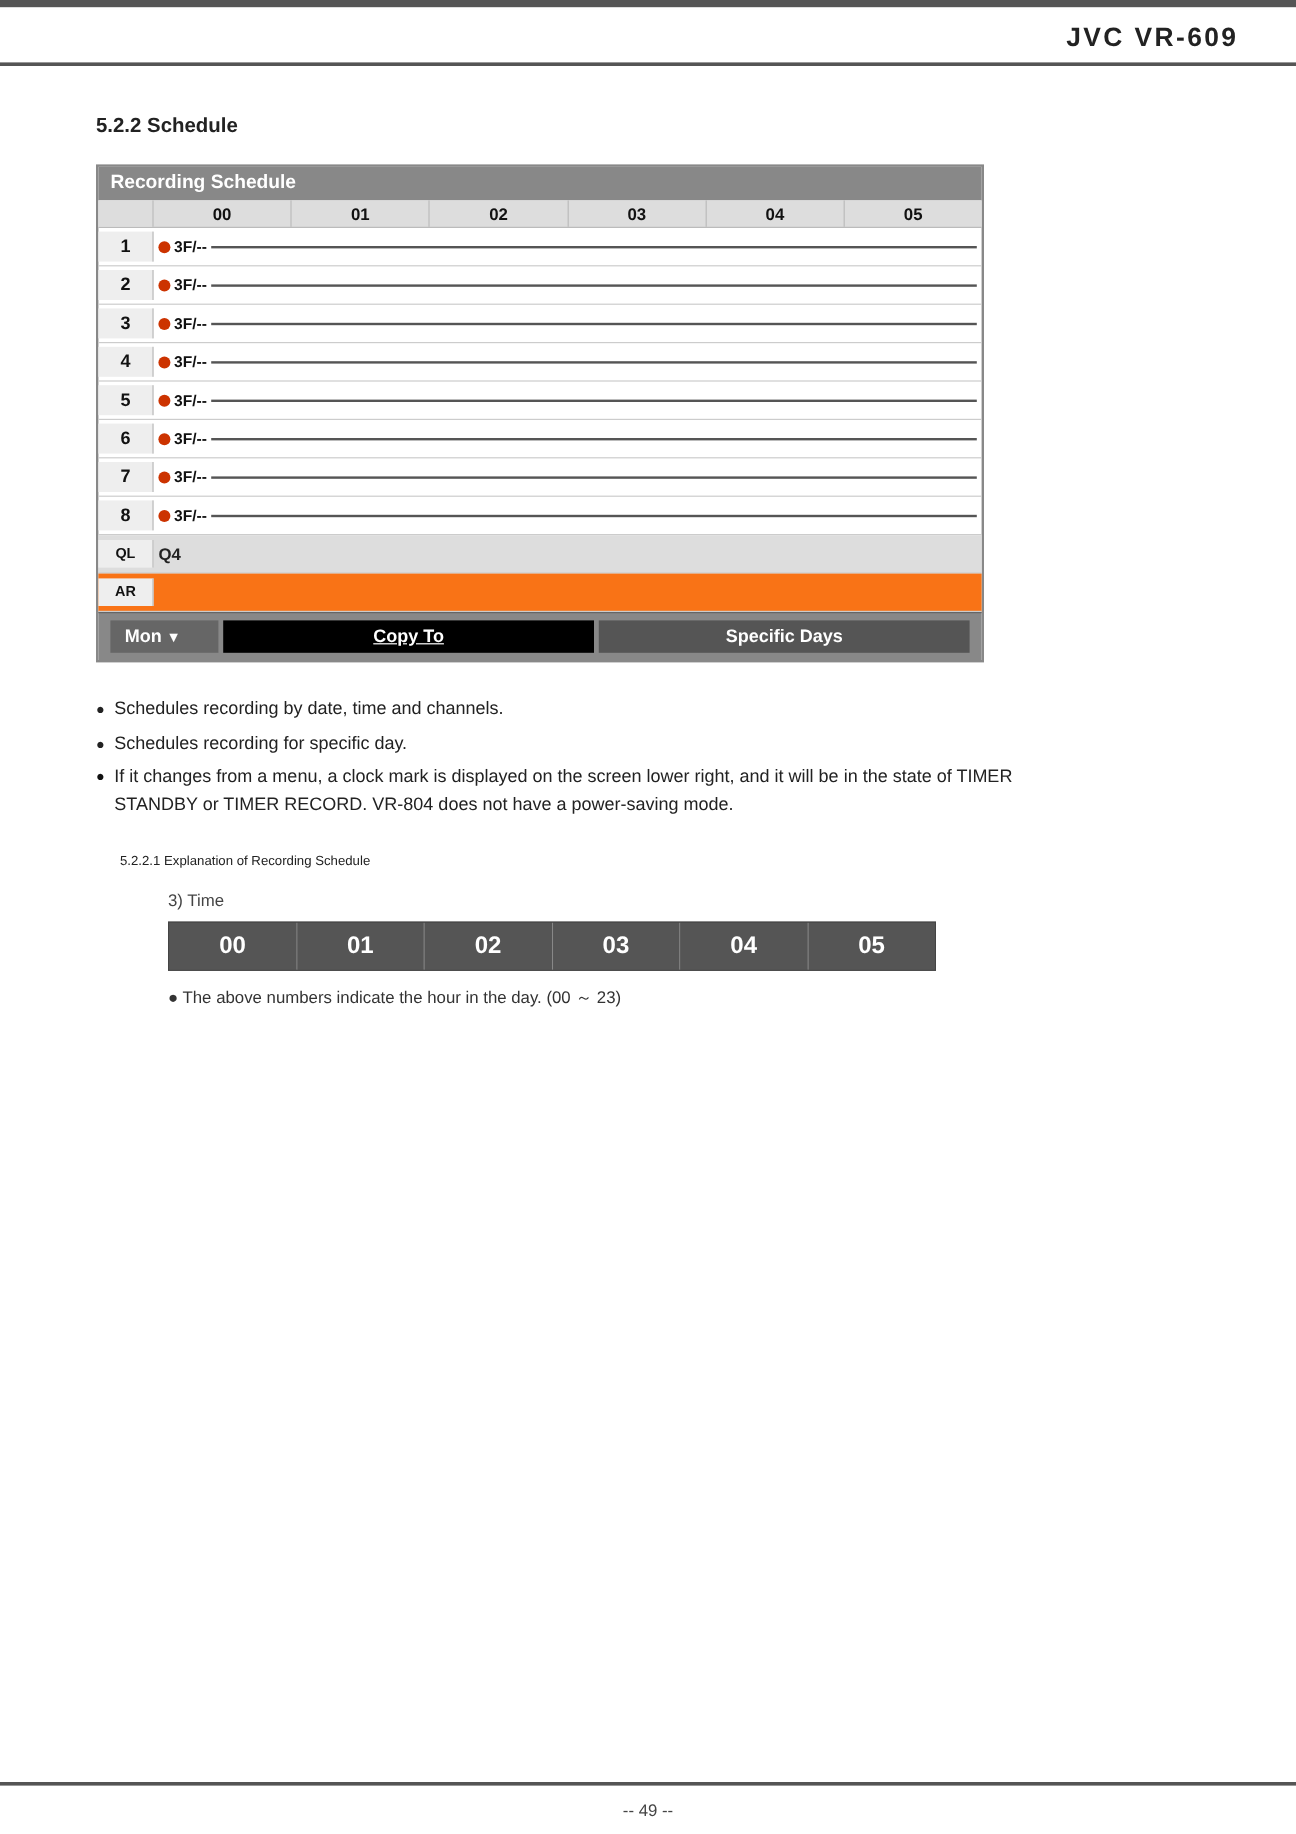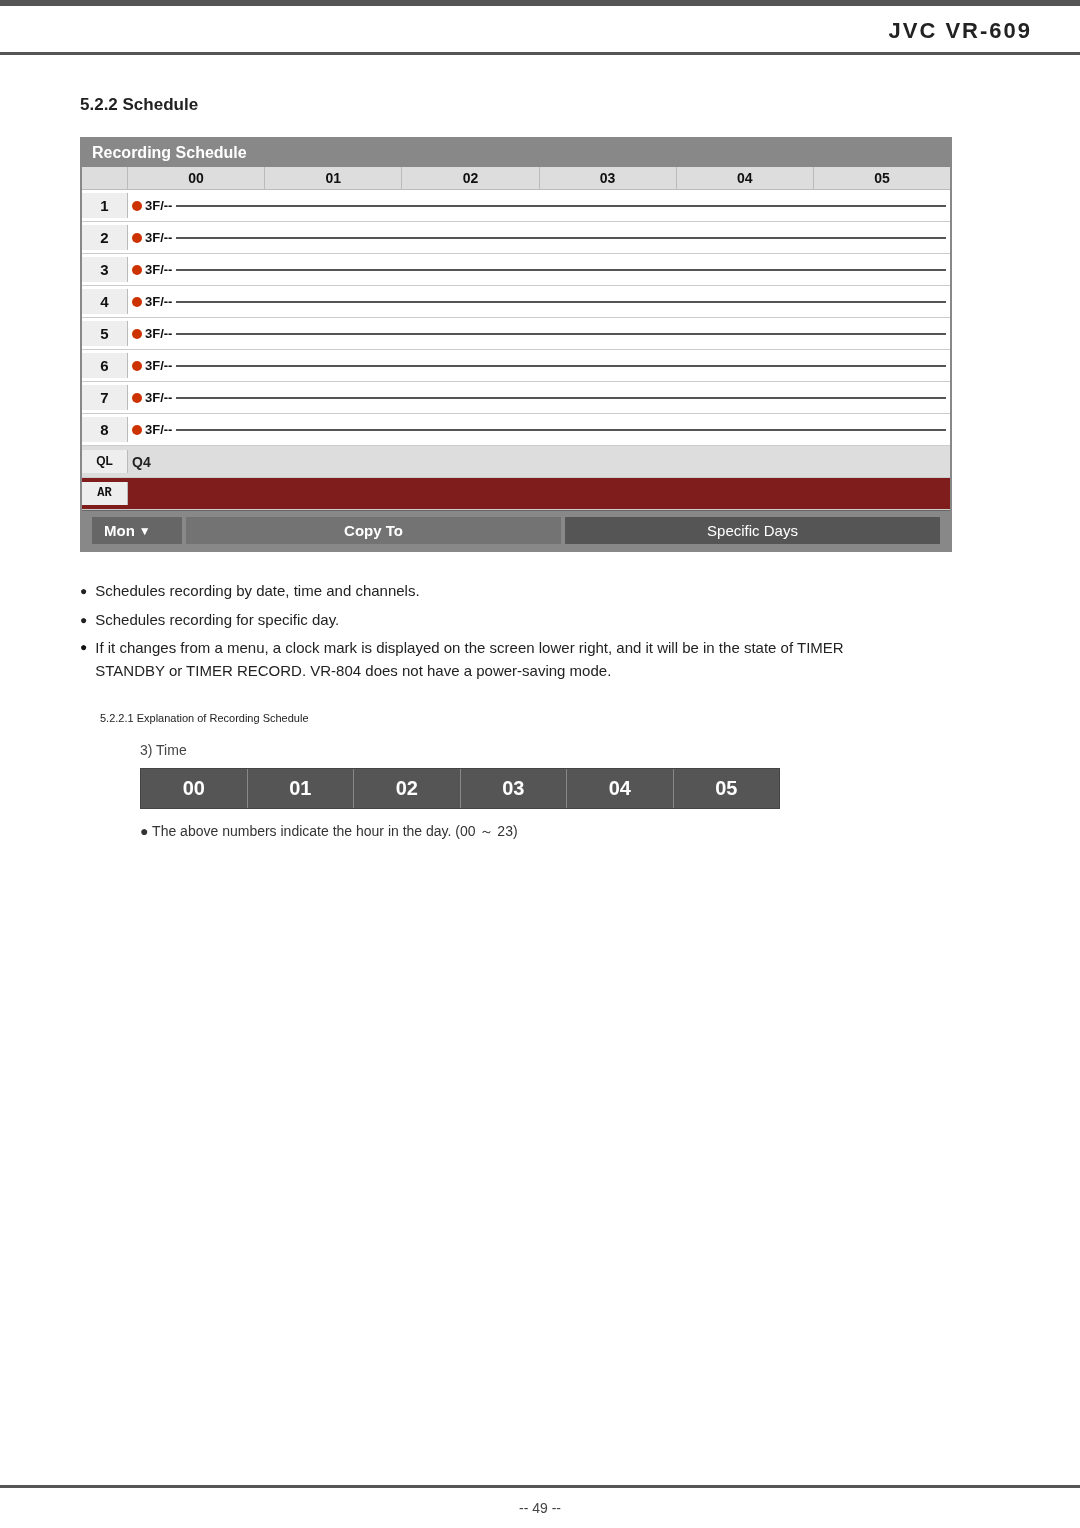--- a/index.html
+++ b/index.html
@@ -52,21 +52,21 @@
 
     .section-title {
       font-size: 17px;
       font-weight: bold;
       margin-bottom: 22px;
     }
 
     
     .schedule-container {
       border: 2px solid #888;
-      width: 872px;
+      width: 740px;
       background: #fff;
       margin-bottom: 28px;
     }
 
     .schedule-header {
       background: #888;
       color: #fff;
       font-weight: bold;
       font-size: 16px;
       padding: 5px 10px;
@@ -189,34 +189,35 @@
       align-items: center;
       gap: 4px;
       min-width: 90px;
     }
     .ctrl-arrow {
       font-size: 12px;
       color: #fff;
     }
 
     .ctrl-copy-to {
-      background: #737373;
+      background: #000000;
       color: #fff;
       font-weight: bold;
       font-size: 15px;
       padding: 5px 30px;
       border: none;
       flex: 1;
       text-align: center;
+      text-decoration: underline;
     }
 
     .ctrl-specific-days {
       background: #555;
       color: #fff;
-      font-weight: normal;
+      font-weight: bold;
       font-size: 15px;
       padding: 5px 24px;
       border: none;
       flex: 1;
       text-align: center;
     }
 
     
     .bullet-list {
       list-style: none;
@@ -398,21 +399,21 @@
 
     <div class="schedule-data-row ql-row" style="background:#ddd;">
       <div class="row-label double">
         <span>QL</span>
       </div>
       <div class="row-content">
         <span>Q4</span>
       </div>
     </div>
 
-    <div class="schedule-data-row ar-row" style="background:#7f1d1d;font-family:Liberation Mono, monospace;">
+    <div class="schedule-data-row ar-row" style="background:#f97316;">
       <div class="row-label double">
         <span>AR</span>
       </div>
       <div class="row-content">
         <span></span>
       </div>
     </div>
 
     <div class="schedule-controls">
       <div class="ctrl-day-select">

